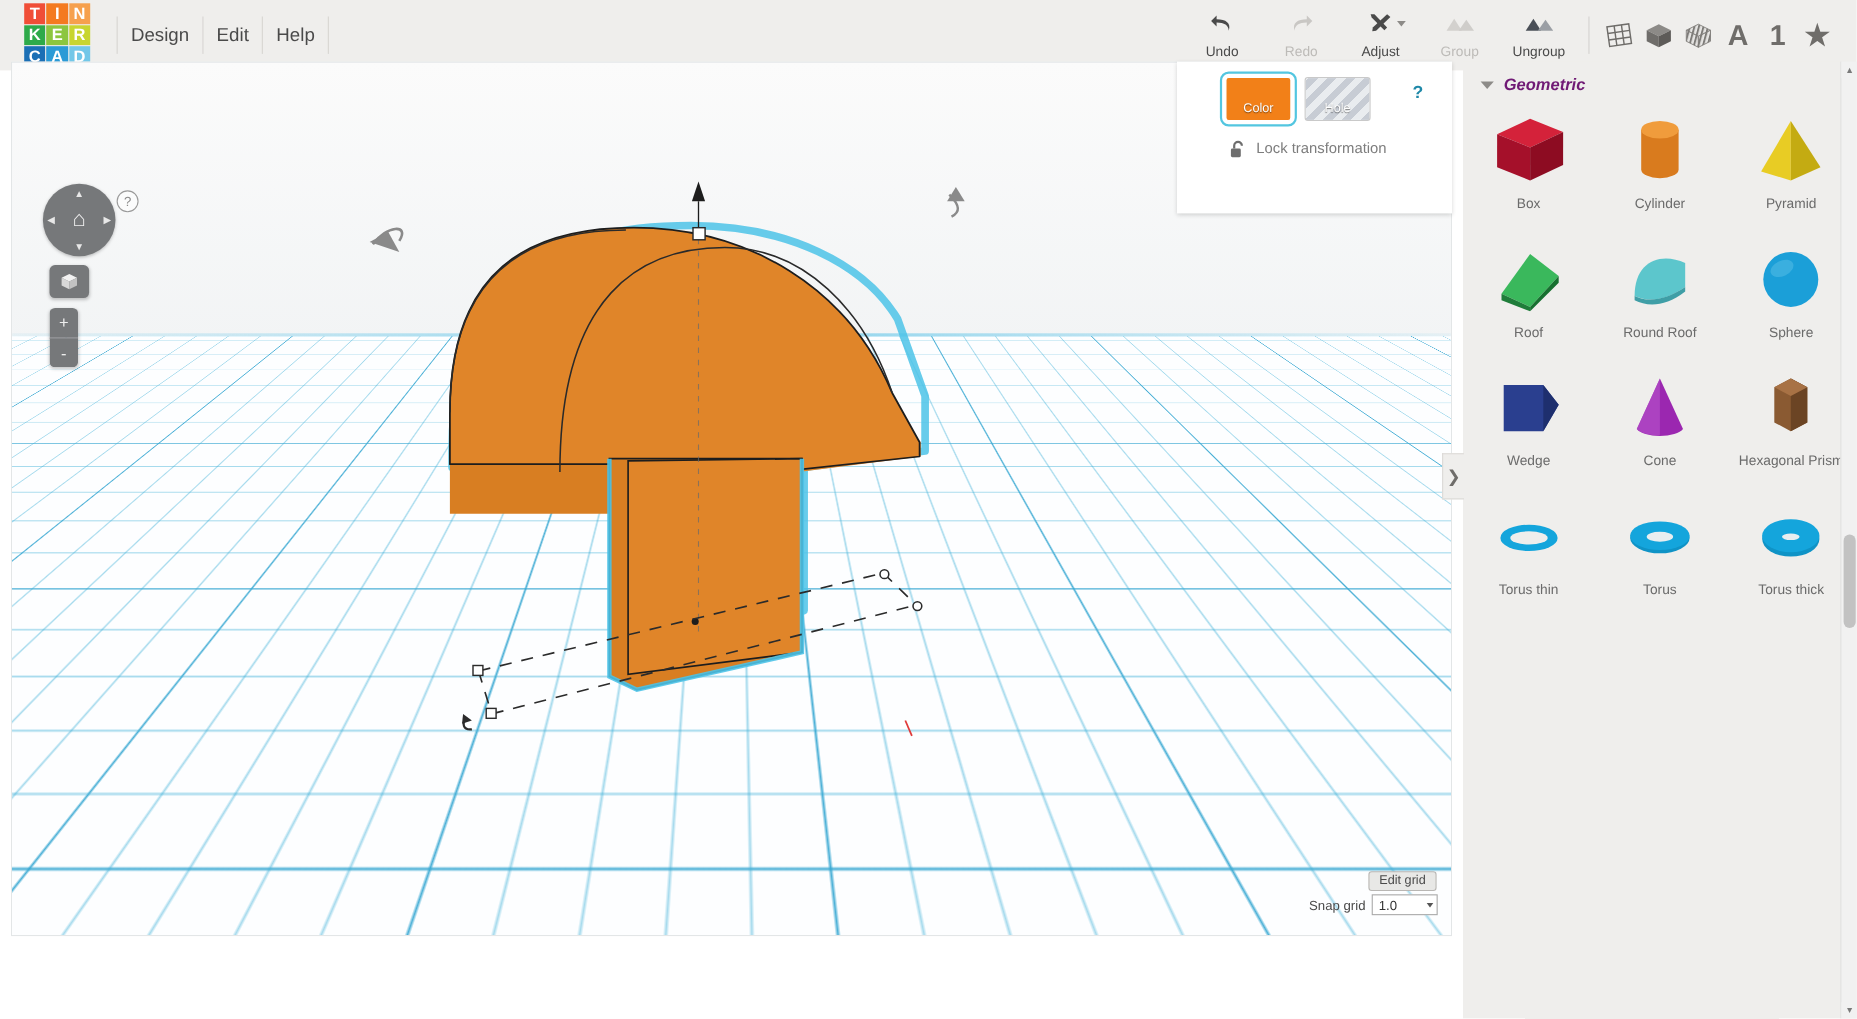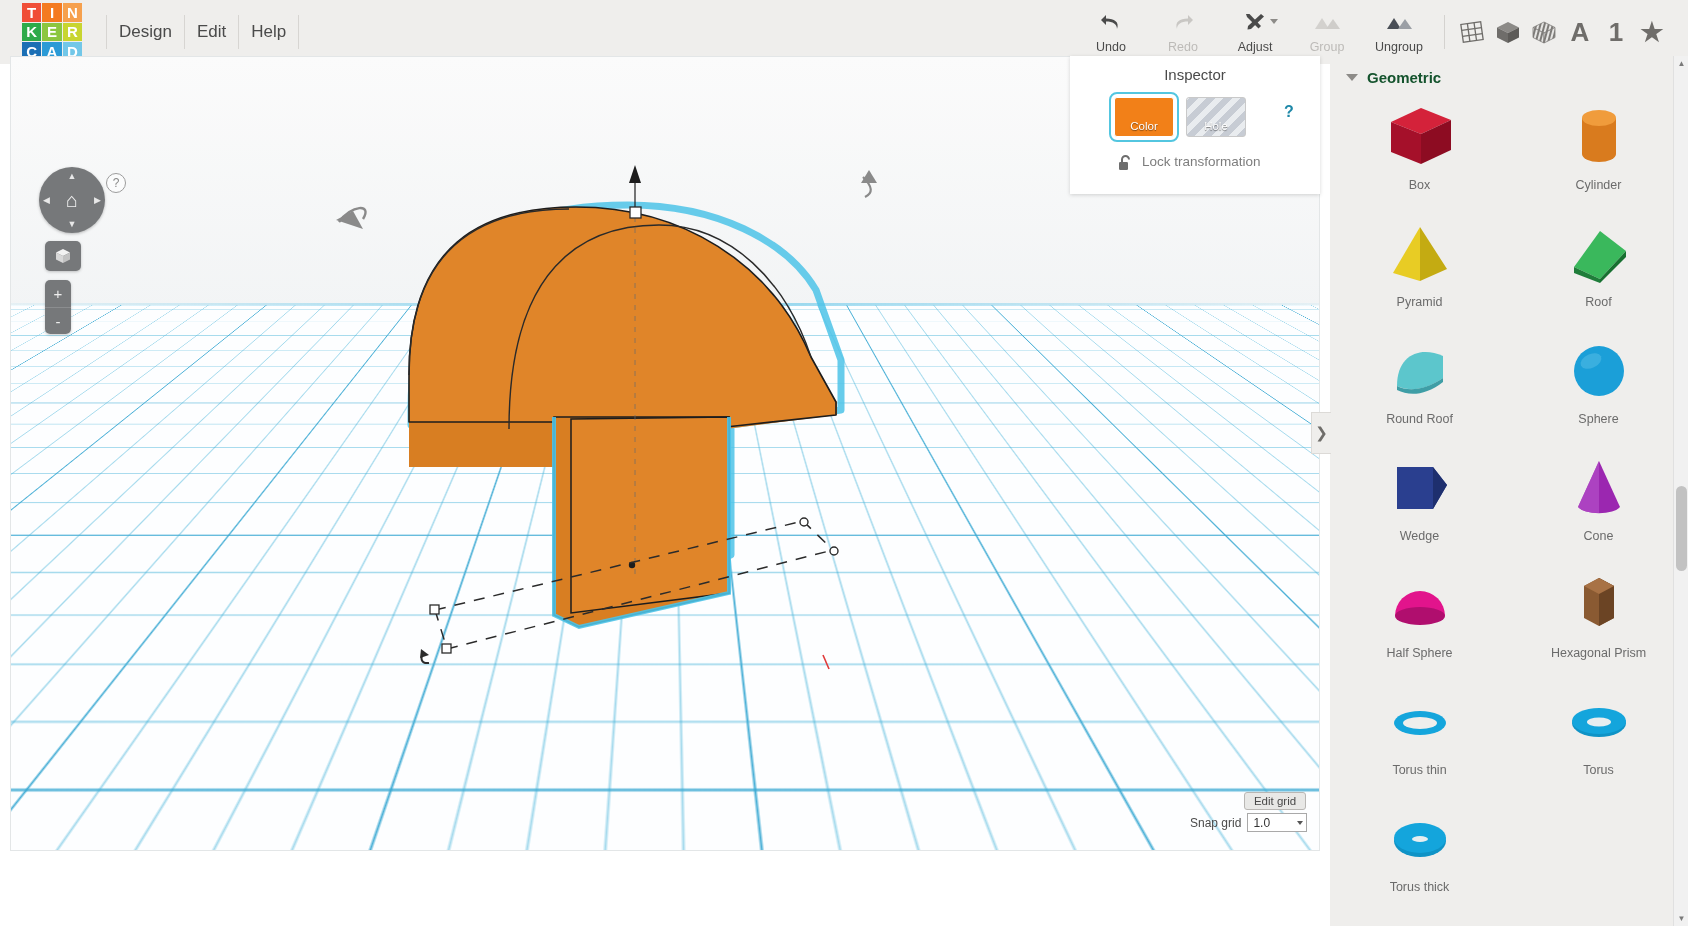--- a/index.html
+++ b/index.html
@@ -121,22 +121,22 @@
     font-weight:bold; cursor:pointer; padding-top:6px; }
   .lockrow { display:flex; align-items:flex-start; gap:9px; padding:17px 0 0 48px; }
   .lockrow .ltext { font-size:13.5px; color:#7d7d7d; }
 
   
   .shapes { position:absolute; left:1330px; top:56px; width:358px; height:870px;
     background:#efeeec; overflow:hidden; }
   .sh-head { display:flex; align-items:center; gap:9px; padding:13px 0 10px 16px; }
   .sh-head .tri { border-left:6px solid transparent; border-right:6px solid transparent;
     border-top:7px solid #8d8b88; }
-  .sh-head .htxt { font-size:15px; font-weight:bold; color:#14532d; }
-  .sh-grid { display:grid; grid-template-columns:1fr 1fr; row-gap:6px; }
+  .sh-head .htxt { font-size:15px; font-weight:bold; color:#701a75;font-style:italic; }
+  .sh-grid { display:grid; grid-template-columns:1fr 1fr 1fr; row-gap:6px; }
   .sh-cell { display:flex; flex-direction:column; align-items:center;
     justify-content:flex-start; height:111px; cursor:pointer; }
   .sh-cell .svgbox { height:82px; display:flex; align-items:center; justify-content:center; }
   .sh-cell .cname { font-size:12.5px; color:#6b6b6b; }
   .panel-tab { position:absolute; left:1311px; top:412px; width:20px; height:42px;
     background:#efeeec; border:1px solid #dcdad7; border-right:none;
     display:flex; align-items:center; justify-content:center;
     color:#6f6d6a; font-size:15px; cursor:pointer; z-index:25; }
   .scrollbar { position:absolute; right:0; top:56px; width:15px; height:870px;
     background:#f1f1f1; border-left:1px solid #e0e0e0; }
@@ -352,21 +352,20 @@
       <div class="navzoom">
         <div>+</div>
         <div>-</div>
       </div>
     </div>
     <div class="help-round">?</div>
   </div>
 
 
   <div class="inspector">
-    <div class="insp-title">Inspector</div>
     <div class="insp-row">
       <div class="swatch sw-color">
         <span>Color</span>
       </div>
       <div class="swatch sw-hole">
         <span>Hole</span>
       </div>
       <div class="insp-help">?</div>
     </div>
     <div class="lockrow">
@@ -465,29 +464,20 @@
       <div class="sh-cell">
         <div class="svgbox">
           <svg width="78" height="74" viewBox="0 0 78 74">
             <path d="M39 10 L60 56 A22 9 0 0 1 18 56 Z" fill="#9b27b0"></path>
             <path d="M39 10 L39 62 A22 9 0 0 1 18 56 Z" fill="#b44ec9" opacity=".7"></path>
           </svg>
         </div>
         <div class="cname">Cone</div>
       </div>
 
-      <div class="sh-cell">
-        <div class="svgbox">
-          <svg width="78" height="74" viewBox="0 0 78 74">
-            <path d="M14 48 A25 25 0 0 1 64 48 Z" fill="#e2148c"></path>
-            <ellipse cx="39" cy="48" rx="25" ry="9" fill="#b00e6e"></ellipse>
-          </svg>
-        </div>
-        <div class="cname">Half Sphere</div>
-      </div>
 
       <div class="sh-cell">
         <div class="svgbox">
           <svg width="78" height="74" viewBox="0 0 78 74">
             <path d="M24 18 L39 10 L54 18 L54 50 L39 58 L24 50 Z" fill="#8a5a32"></path>
             <path d="M39 10 L54 18 L54 50 L39 58 Z" fill="#6b4424"></path>
             <path d="M24 18 L39 10 L54 18 L39 26 Z" fill="#a87245"></path>
           </svg>
         </div>
         <div class="cname">Hexagonal Prism</div>

